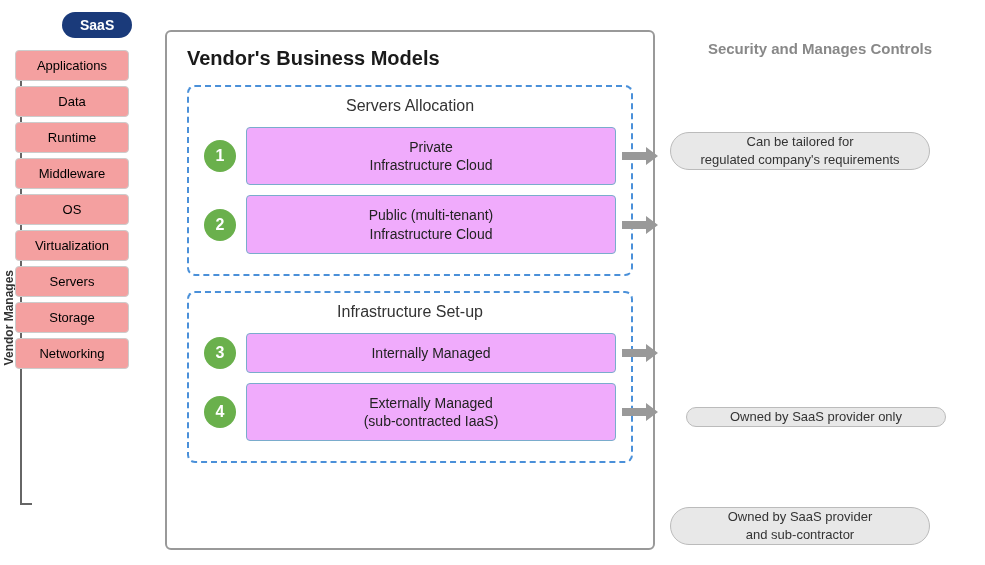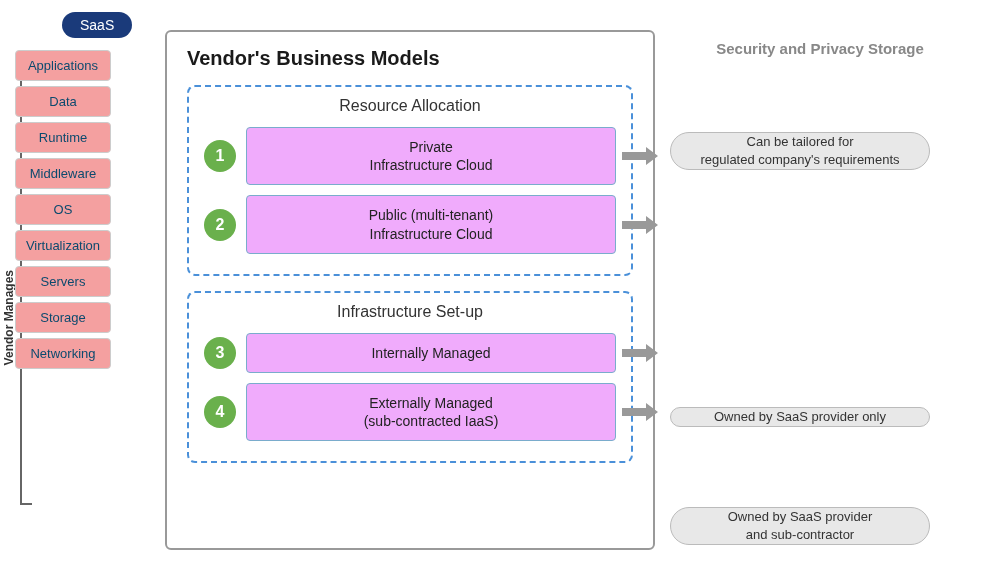--- a/index.html
+++ b/index.html
@@ -12,46 +12,46 @@
       position: relative;
     }
 
     
     .saas-badge {
       position: absolute;
       top: 12px;
       left: 62px;
       background: #1a3a7a;
       color: #fff;
-      font-weight: normal;
+      font-weight: bold;
       font-size: 14px;
       padding: 5px 18px;
       border-radius: 13px;
       text-align: center;
     }
 
     
     .sidebar {
       position: absolute;
       top: 50px;
       left: 15px;
       display: flex;
       flex-direction: column;
       gap: 5px;
     }
 
     .sidebar-item {
       background: #f4a0a0;
       border: 1px solid #ccc;
       border-radius: 4px;
-      width: 96px;
+      width: 114px;
       text-align: center;
       padding: 7px 5px;
       font-size: 13px;
-      color: #0c4a6e;
+      color: #000000;
     }
 
     
     .vendor-label {
       position: absolute;
       top: 270px;
       left: 2px;
       font-size: 12px;
       font-weight: bold;
       color: #333;
@@ -172,21 +172,21 @@
       padding: 0 15px;
       font-size: 13px;
       color: #333;
       line-height: 1.4;
       margin-bottom: 0;
     }
 
     
     .oval-1 { position: absolute; top: 55px; left: 0; width: 260px; }
     .oval-2 { position: absolute; top: 165px; left: 0; width: 260px; }
-    .oval-3 { position: absolute; top: 330px; left: 0; width: 260px; }
+    .oval-3 { position: absolute; top: 330px; left: 16px; width: 260px; }
     .oval-4 { position: absolute; top: 430px; left: 0; width: 260px; }
 
     
     .arrow-svg {
       position: absolute;
       right: -42px;
       top: 50%;
       transform: translateY(-50%);
     }
   </style>
@@ -208,21 +208,21 @@
   <div class="sidebar-item">Virtualization</div>
   <div class="sidebar-item">Servers</div>
   <div class="sidebar-item">Storage</div>
   <div class="sidebar-item">Networking</div>
 </div>
 
 <div class="main-area">
   <div class="main-title">Vendor's Business Models</div>
 
   <div class="dashed-box">
-    <div class="section-title">Resource Allocation</div>
+    <div class="section-title">Servers Allocation</div>
 
     <div class="numbered-row">
       <div class="number-circle">1</div>
       <div class="blue-box">Private<br>Infrastructure Cloud</div>
 
       <svg class="arrow-svg" width="36" height="24" viewBox="0 0 36 24">
         <polygon points="0,8 24,8 24,3 36,12 24,21 24,16 0,16" fill="#999"></polygon>
       </svg>
     </div>
 
@@ -253,20 +253,20 @@
       <div class="blue-box">Externally Managed<br>(sub-contracted IaaS)</div>
 
       <svg class="arrow-svg" width="36" height="24" viewBox="0 0 36 24">
         <polygon points="0,8 24,8 24,3 36,12 24,21 24,16 0,16" fill="#999"></polygon>
       </svg>
     </div>
   </div>
 </div>
 
 <div class="right-section">
-  <div class="right-title">Security and Privacy Storage</div>
+  <div class="right-title">Security and Manages Controls</div>
 
   <div class="oval-container" style="height:520px; position:relative;">
     <div class="oval oval-1">Can be tailored for<br>regulated company's requirements</div>
     <div class="oval oval-3">Owned by SaaS provider only</div>
     <div class="oval oval-4">Owned by SaaS provider<br>and sub-contractor</div>
   </div>
 </div>
 
 </body></html>

